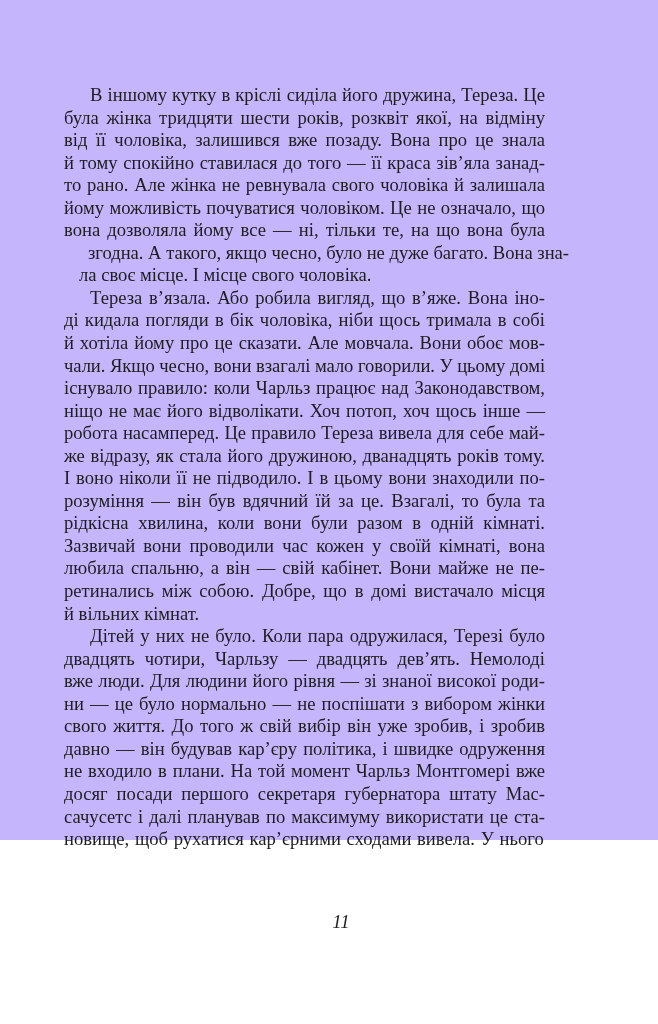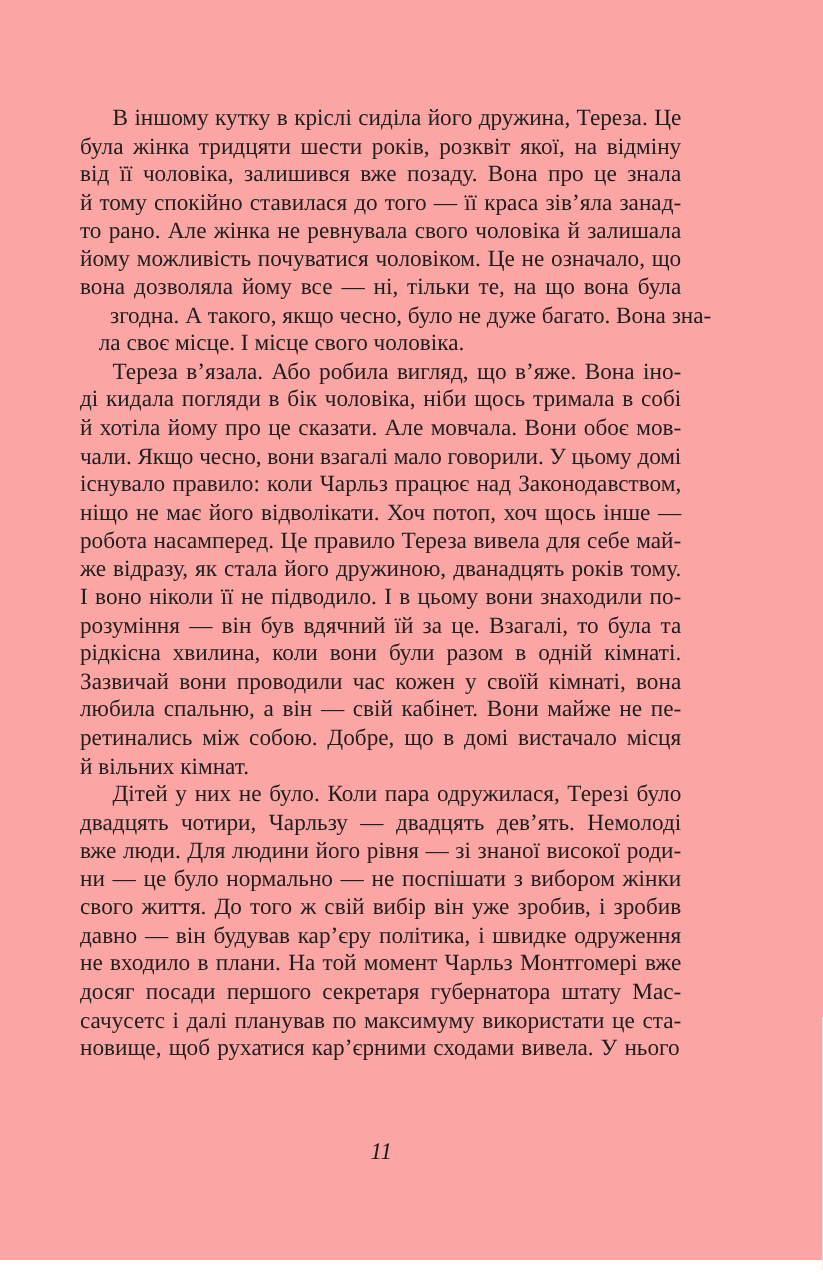--- a/index.html
+++ b/index.html
@@ -10,22 +10,22 @@
     body {
       width: 658px;
       height: 1024px;
       position: relative;
       overflow: hidden;
     }
     .page {
       position: absolute;
       left: 0; top: 0;
       width: 658px;
-      height: 1008px;
-      background: #fca5a5;
+      height: 840px;
+      background: #c4b5fd;
     }
     .text-block {
       position: absolute;
       left: 64px;
       top: 84px;
       width: 481px;
       font-family: "Liberation Serif", "DejaVu Serif", serif;
       font-size: 18.6px;
       line-height: 22.55px;
       color: #1e1e1e;
@@ -48,20 +48,21 @@
     .page-number {
       position: absolute;
       top: 911px;
       left: 0;
       width: 610px;
       text-align: center;
       font-family: "Liberation Serif", "DejaVu Serif", serif;
       font-style: italic;
       font-size: 19px;
       color: #1e1e1e;
+      padding-left: 36px;
     }
   </style>
 </head>
 <body>
 
 <div class="page">
   <div class="text-block" id="text-block">
       <div>
         <span class="line indent" style="white-space: nowrap; text-align-last: left; text-align: left; word-spacing: 0.465px;">В іншому кутку в кріслі сиділа його дружина, Тереза. Це</span>
         <span class="line" style="white-space: nowrap; text-align-last: left; text-align: left; word-spacing: 3.033px;">була жінка тридцяти шести років, розквіт якої, на відміну</span>

